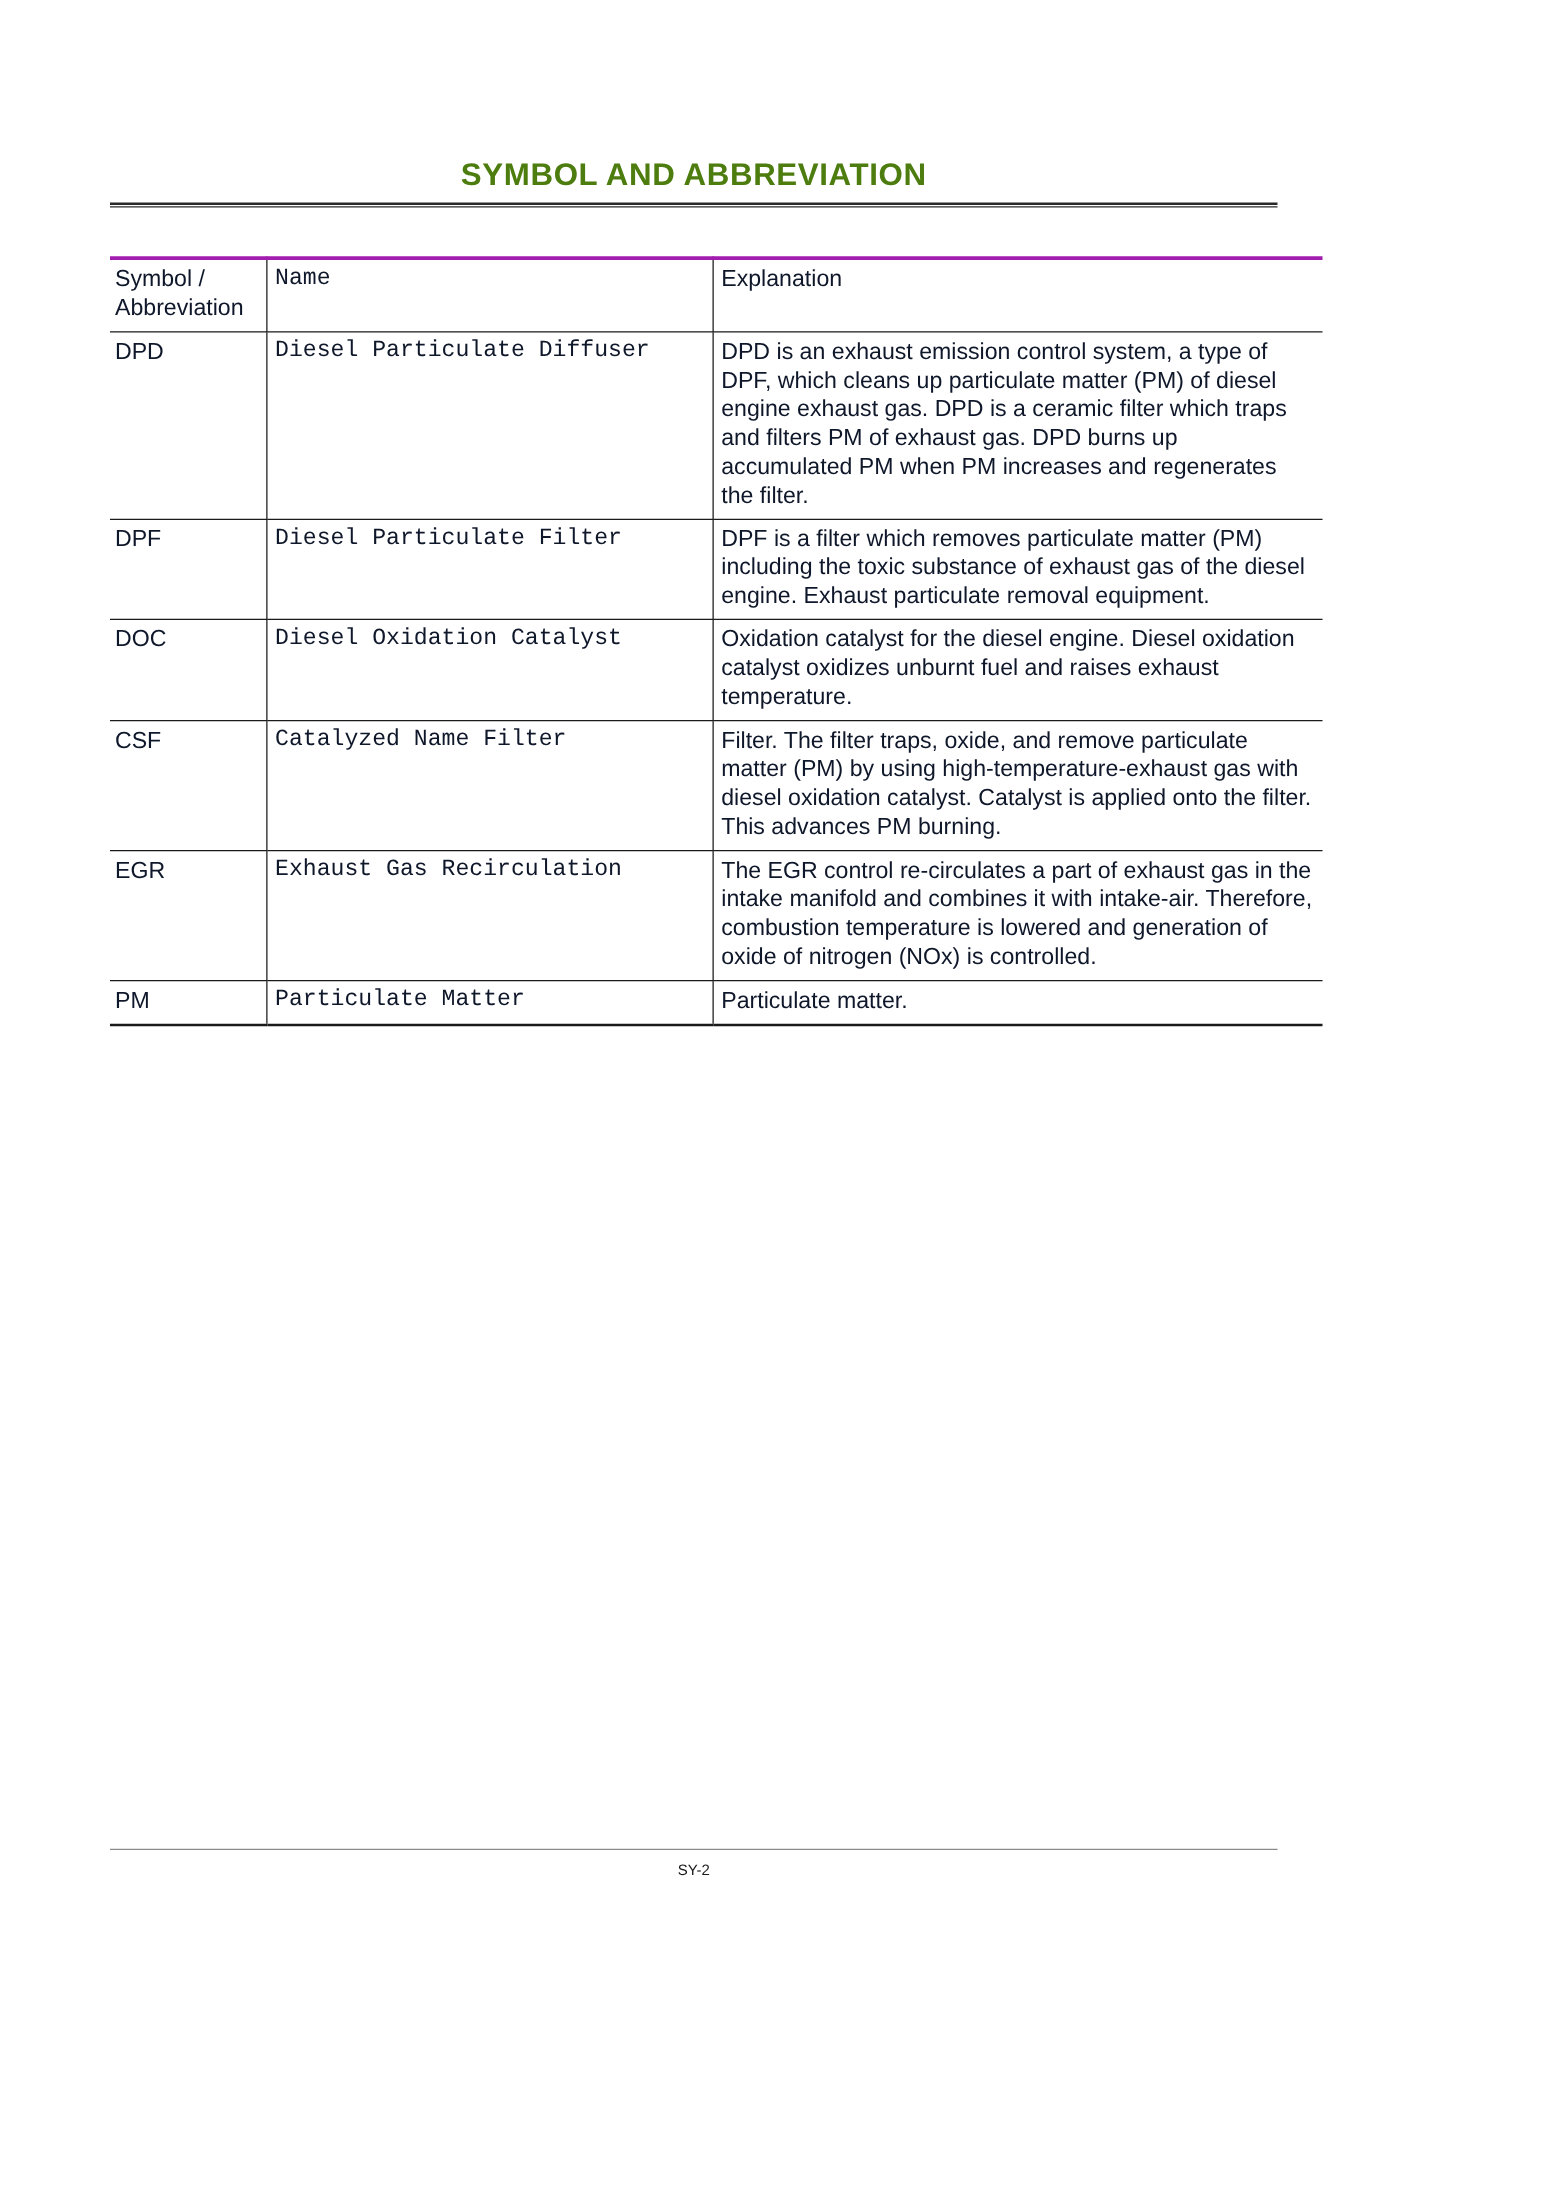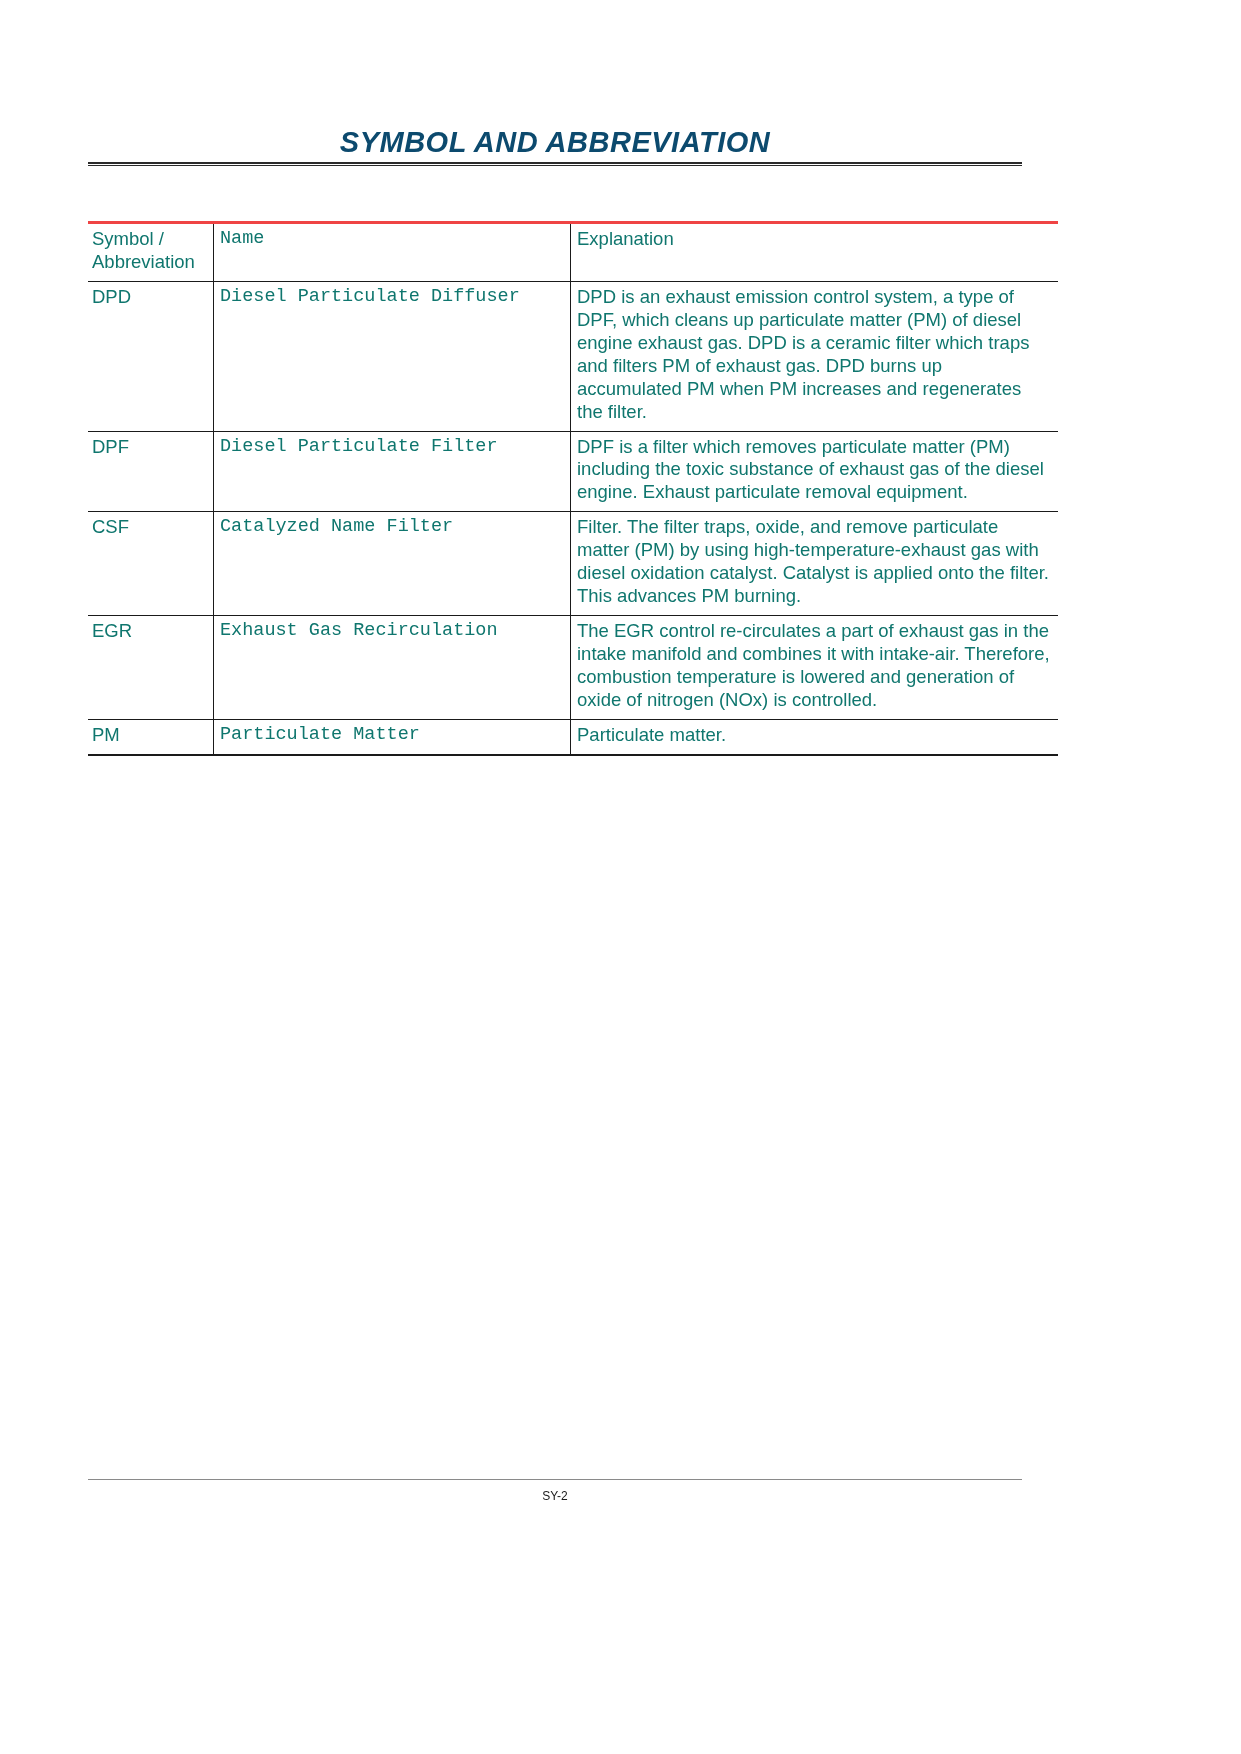--- a/index.html
+++ b/index.html
@@ -16,48 +16,46 @@
     color: #1a1a1a;
     overflow: hidden;
   }
   .title {
     position: absolute;
     left: 88px;
     top: 126px;
     width: 934px;
     margin: 0;
     text-align: center;
-    font-size: 29px;
+    font-size: 25px;
     font-weight: bold;
     letter-spacing: 0.5px;
-    color: #0c4a6e;
-    font-style: italic;
+    color: #4d7c0f;
   }
   .title-rule {
     position: absolute;
     left: 88px;
     top: 162px;
     width: 934px;
     height: 4px;
     border-top: 2.5px solid #2a2a2a;
     border-bottom: 1.5px solid #2a2a2a;
     box-sizing: border-box;
   }
   .abbr-table {
     position: absolute;
     left: 88px;
     top: 205px;
     width: 934px;
     border-collapse: collapse;
     table-layout: fixed;
     font-size: 18.5px;
     line-height: 1.24;
-    color: #0f766e;
-    border-top: 3px solid #ef4444;
-    margin-top: 16px;
+    color: #0f172a;
+    border-top: 3px solid #a21caf;
   }
   .abbr-table th,
   .abbr-table td {
     vertical-align: top;
     text-align: left;
     font-weight: normal;
     padding: 4px 6px 7px 6px;
     border-bottom: 1.5px solid #1a1a1a;
   }
   .abbr-table .col-symbol {
@@ -116,20 +114,25 @@
         <td class="col-symbol">DPD</td>
         <td class="col-name">Diesel Particulate Diffuser</td>
         <td class="col-explanation">DPD is an exhaust emission control system, a type of DPF, which cleans up particulate matter (PM) of diesel engine exhaust gas. DPD is a ceramic filter which traps and filters PM of exhaust gas. DPD burns up accumulated PM when PM increases and regenerates the filter.</td>
       </tr>
       <tr>
         <td class="col-symbol">DPF</td>
         <td class="col-name">Diesel Particulate Filter</td>
         <td class="col-explanation">DPF is a filter which removes particulate matter (PM) including the toxic substance of exhaust gas of the diesel engine. Exhaust particulate removal equipment.</td>
       </tr>
       <tr>
+        <td class="col-symbol">DOC</td>
+        <td class="col-name">Diesel Oxidation Catalyst</td>
+        <td class="col-explanation">Oxidation catalyst for the diesel engine. Diesel oxidation catalyst oxidizes unburnt fuel and raises exhaust temperature.</td>
+      </tr>
+      <tr>
         <td class="col-symbol">CSF</td>
         <td class="col-name">Catalyzed Name Filter</td>
         <td class="col-explanation">Filter. The filter traps, oxide, and remove particulate matter (PM) by using high-temperature-exhaust gas with diesel oxidation catalyst. Catalyst is applied onto the filter. This advances PM burning.</td>
       </tr>
       <tr>
         <td class="col-symbol">EGR</td>
         <td class="col-name">Exhaust Gas Recirculation</td>
         <td class="col-explanation">The EGR control re-circulates a part of exhaust gas in the intake manifold and combines it with intake-air. Therefore, combustion temperature is lowered and generation of oxide of nitrogen (NOx) is controlled.</td>
       </tr>
       <tr>

